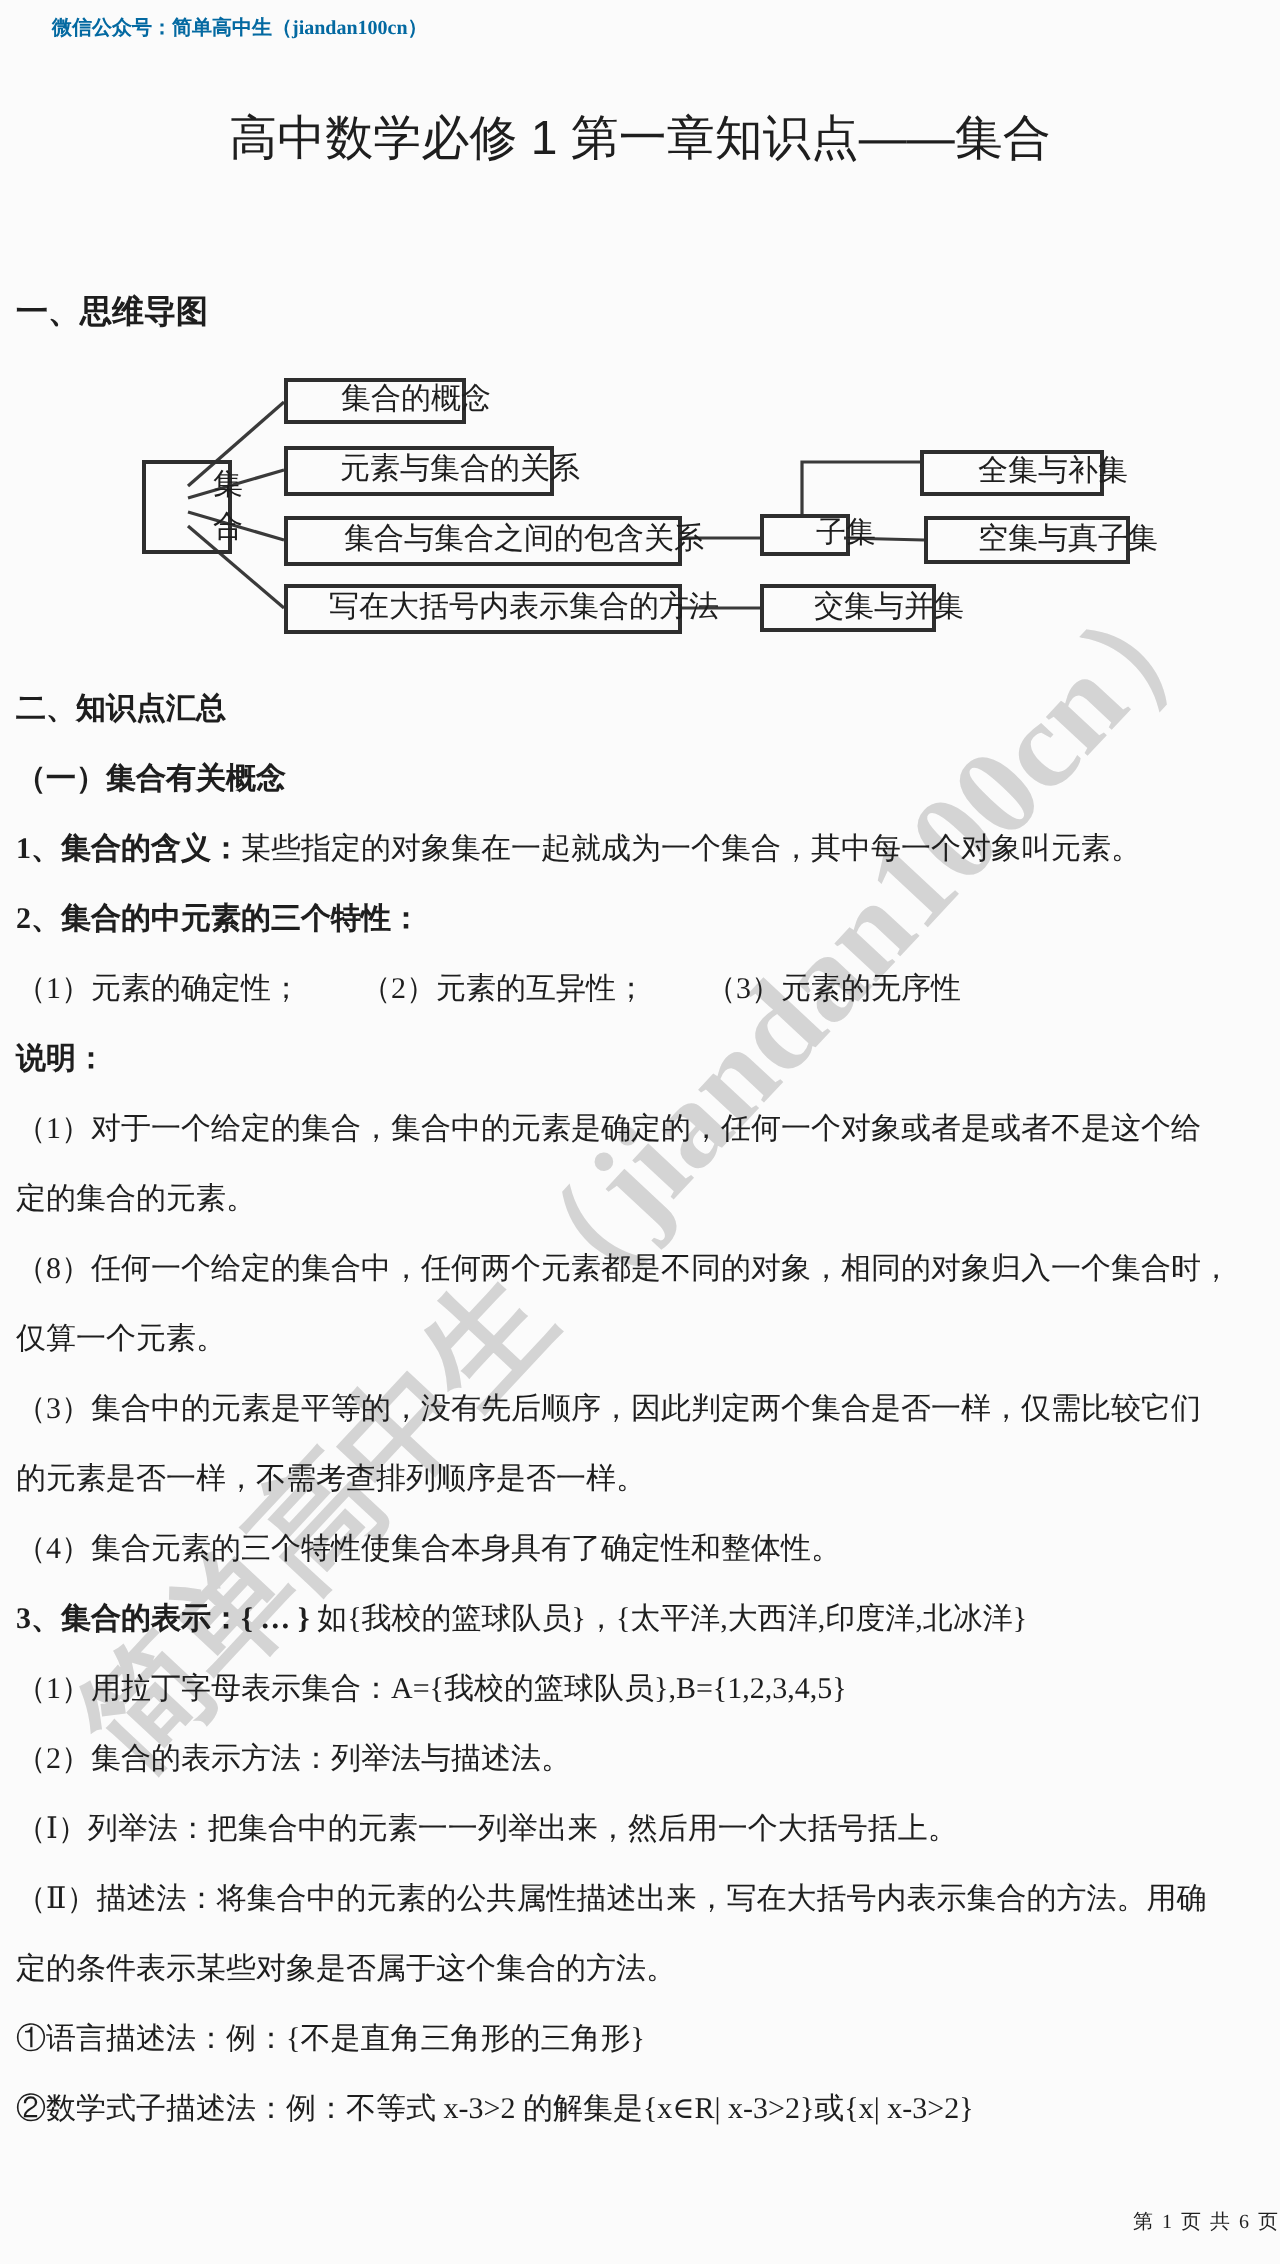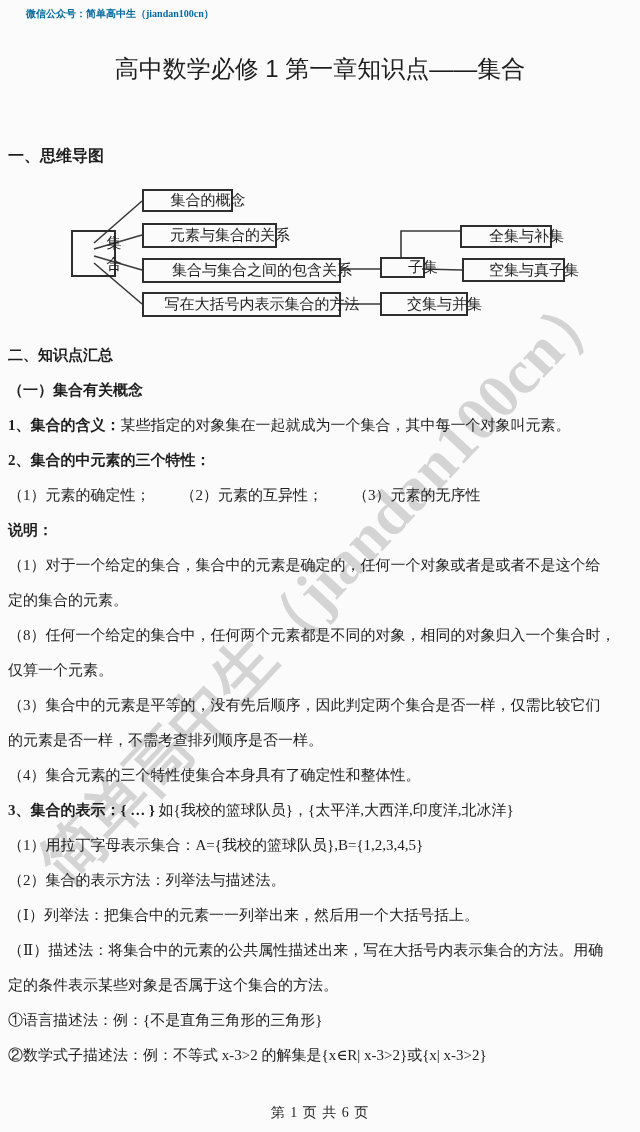--- a/index.html
+++ b/index.html
@@ -27,22 +27,22 @@
   .node{
     position:absolute;box-sizing:border-box;border:2px solid #2e2e2e;
     display:flex;align-items:center;justify-content:center;
     font-size:15px;line-height:1.25;white-space:nowrap;background:transparent;padding-left:41px;
   }
   .node.root{white-space:normal;word-break:break-all;text-align:center;line-height:1.35;}
   .body-lines{position:absolute;top:338px;left:8px;width:626px;z-index:2;font-size:15px;}
   .line{height:35px;line-height:35px;white-space:nowrap;overflow:visible;}
   .b{font-weight:bold;}
   .footer{
-    position:absolute;top:1104px;left:0;width:100%;text-align:center;z-index:2;
-    font-size:14px;letter-spacing:1px;
+    position:absolute;top:1104px;left:0;width:100%;text-align:right;z-index:2;
+    font-size:10px;letter-spacing:1px;
   }
   .watermark{
     position:absolute;left:22px;top:845px;z-index:1;
     transform:rotate(-47deg);transform-origin:0 0;
     font-size:62px;font-weight:bold;color:#cbcbcb;opacity:.8;
     white-space:nowrap;pointer-events:none;
   }
 </style>
 </head>
 <body>

